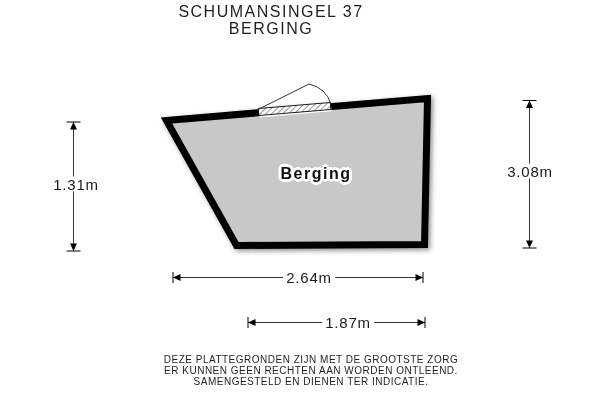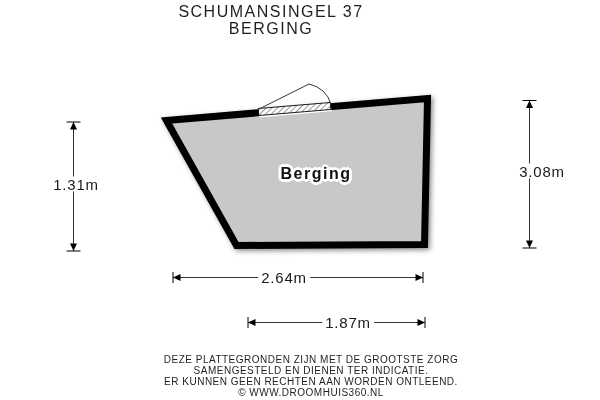--- a/index.html
+++ b/index.html
@@ -92,24 +92,23 @@
   </svg>
 
   <div class="title-block">
     <div class="title-line">SCHUMANSINGEL 37</div>
     <div class="title-line">BERGING</div>
   </div>
 
   <div class="room-label">Berging</div>
 
   <div class="dim-label" style="left:76px;top:184px;">1.31m</div>
-  <div class="dim-label" style="left:542px;top:171px;">3.08m</div>
-  <div class="dim-label" style="left:284px;top:277px;">2.64m</div>
+  <div class="dim-label" style="left:530px;top:171px;">3.08m</div>
+  <div class="dim-label" style="left:309px;top:277px;">2.64m</div>
   <div class="dim-label" style="left:348px;top:322px;">1.87m</div>
 
   <div class="footer-block">
     <div class="footer-line">DEZE PLATTEGRONDEN ZIJN MET DE GROOTSTE ZORG</div>
+    <div class="footer-line">ER KUNNEN GEEN RECHTEN AAN WORDEN ONTLEEND.</div>
     <div class="footer-line">SAMENGESTELD EN DIENEN TER INDICATIE.</div>
-    <div class="footer-line">ER KUNNEN GEEN RECHTEN AAN WORDEN ONTLEEND.</div>
-    <div class="footer-line">© WWW.DROOMHUIS360.NL</div>
   </div>
 
 </div>
 
 </body></html>

